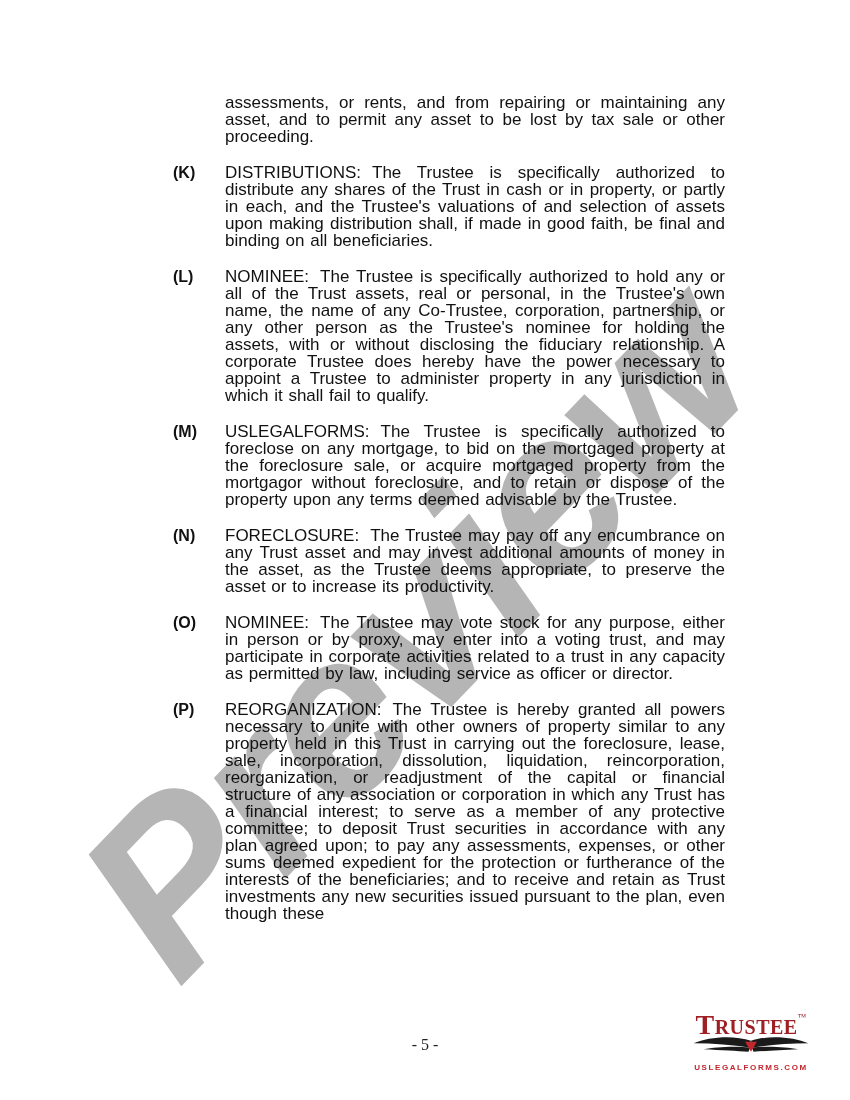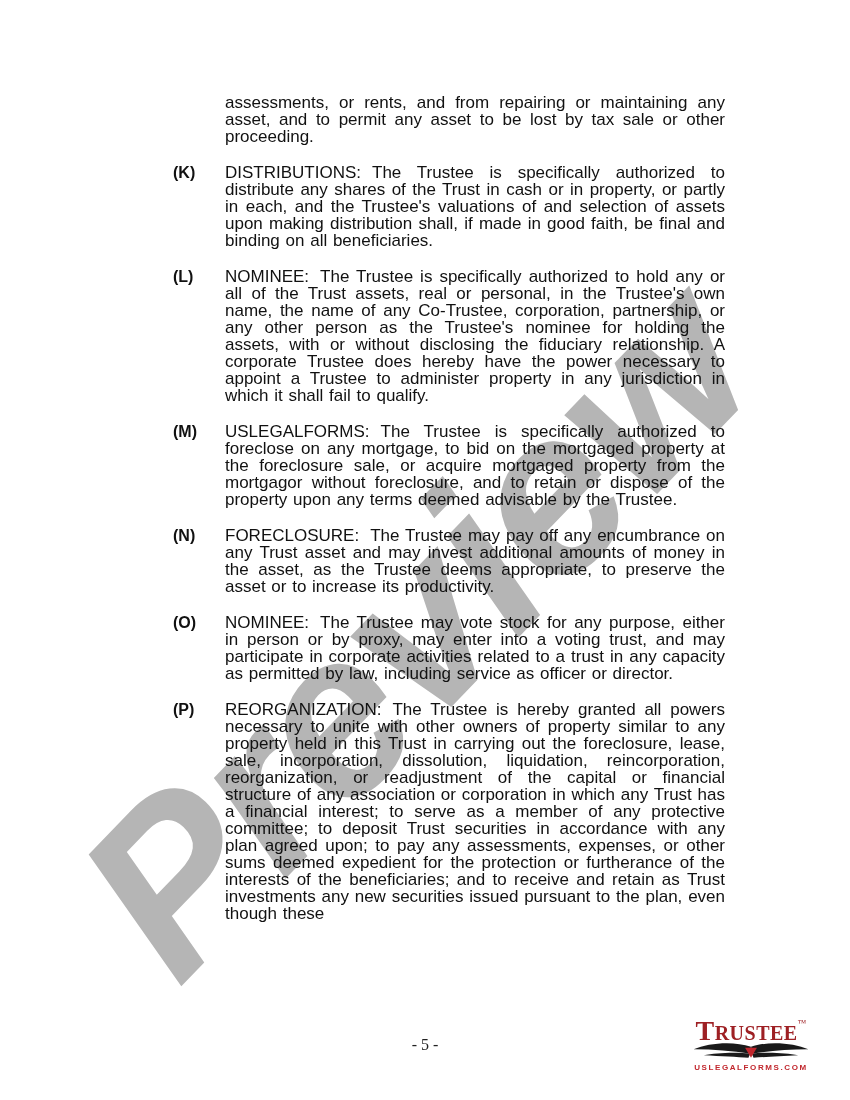--- a/index.html
+++ b/index.html
@@ -100,21 +100,21 @@
   }
 
   .logo-wings { display: block; margin: -3px auto 0 auto; }
 
   .logo-site {
     font-family: "Liberation Sans", sans-serif;
     font-size: 8px;
     font-weight: bold;
     letter-spacing: 1.6px;
     color: #c1272d;
-    margin-top: 4px;
+    margin-top: 10px;
   }
 </style>
 </head>
 <body>
 
 <div class="page">
 
   <div class="watermark" style="color: rgb(181, 181, 181);">Preview</div>
 
   <div class="content">

